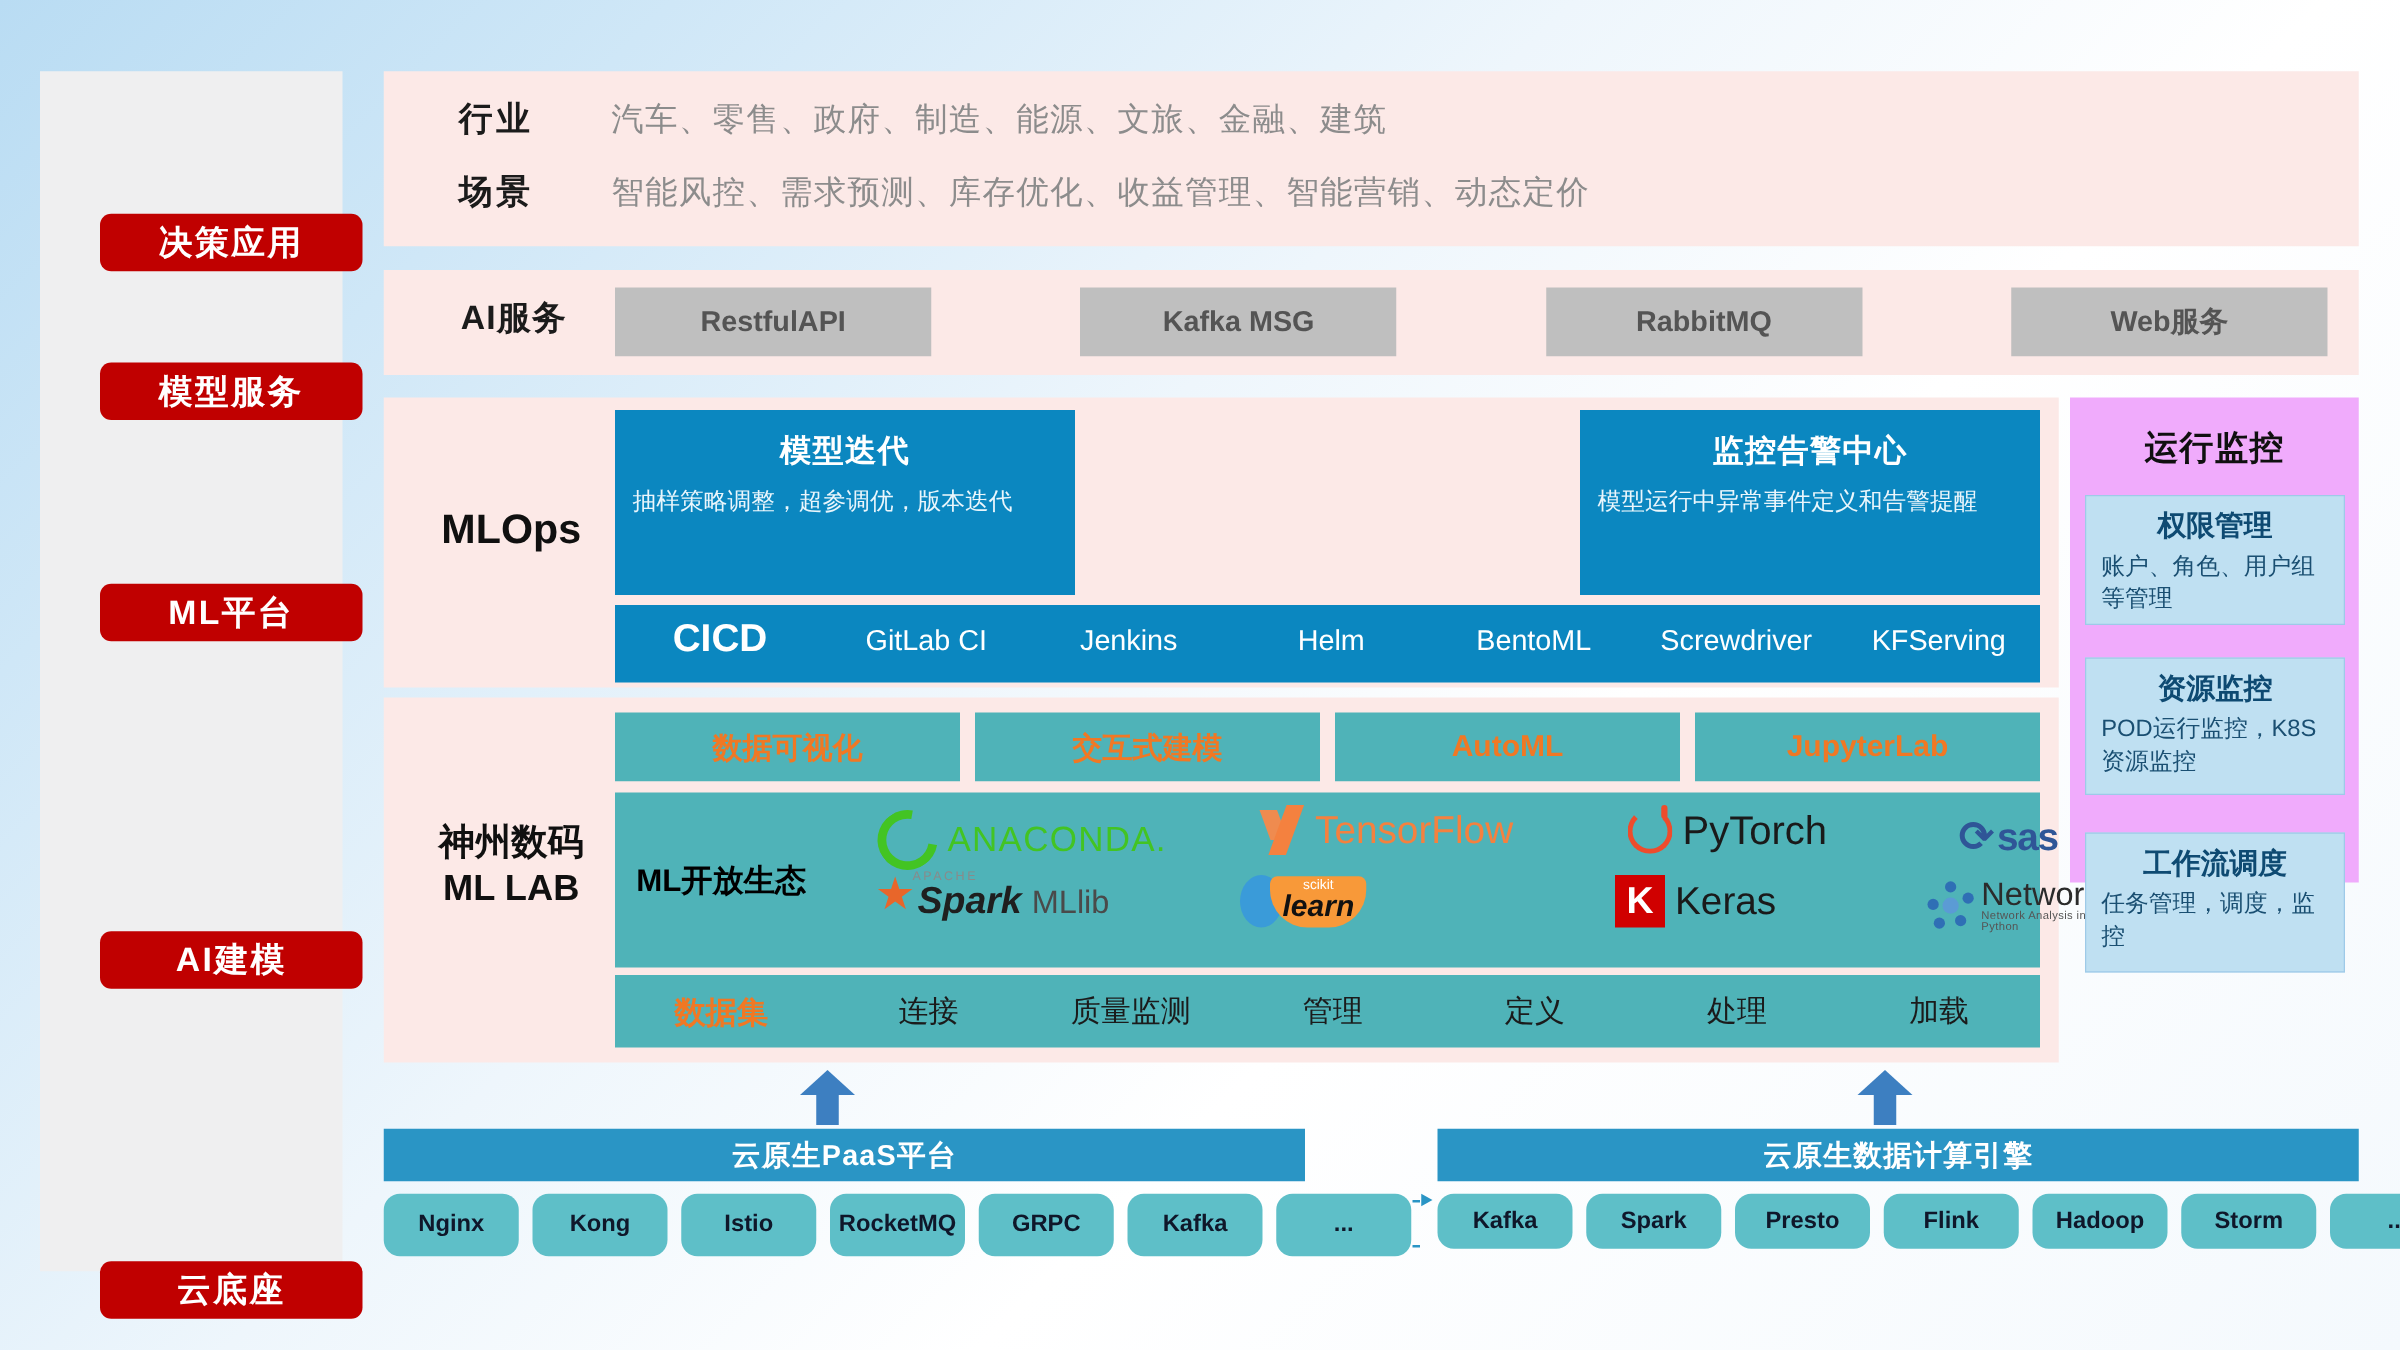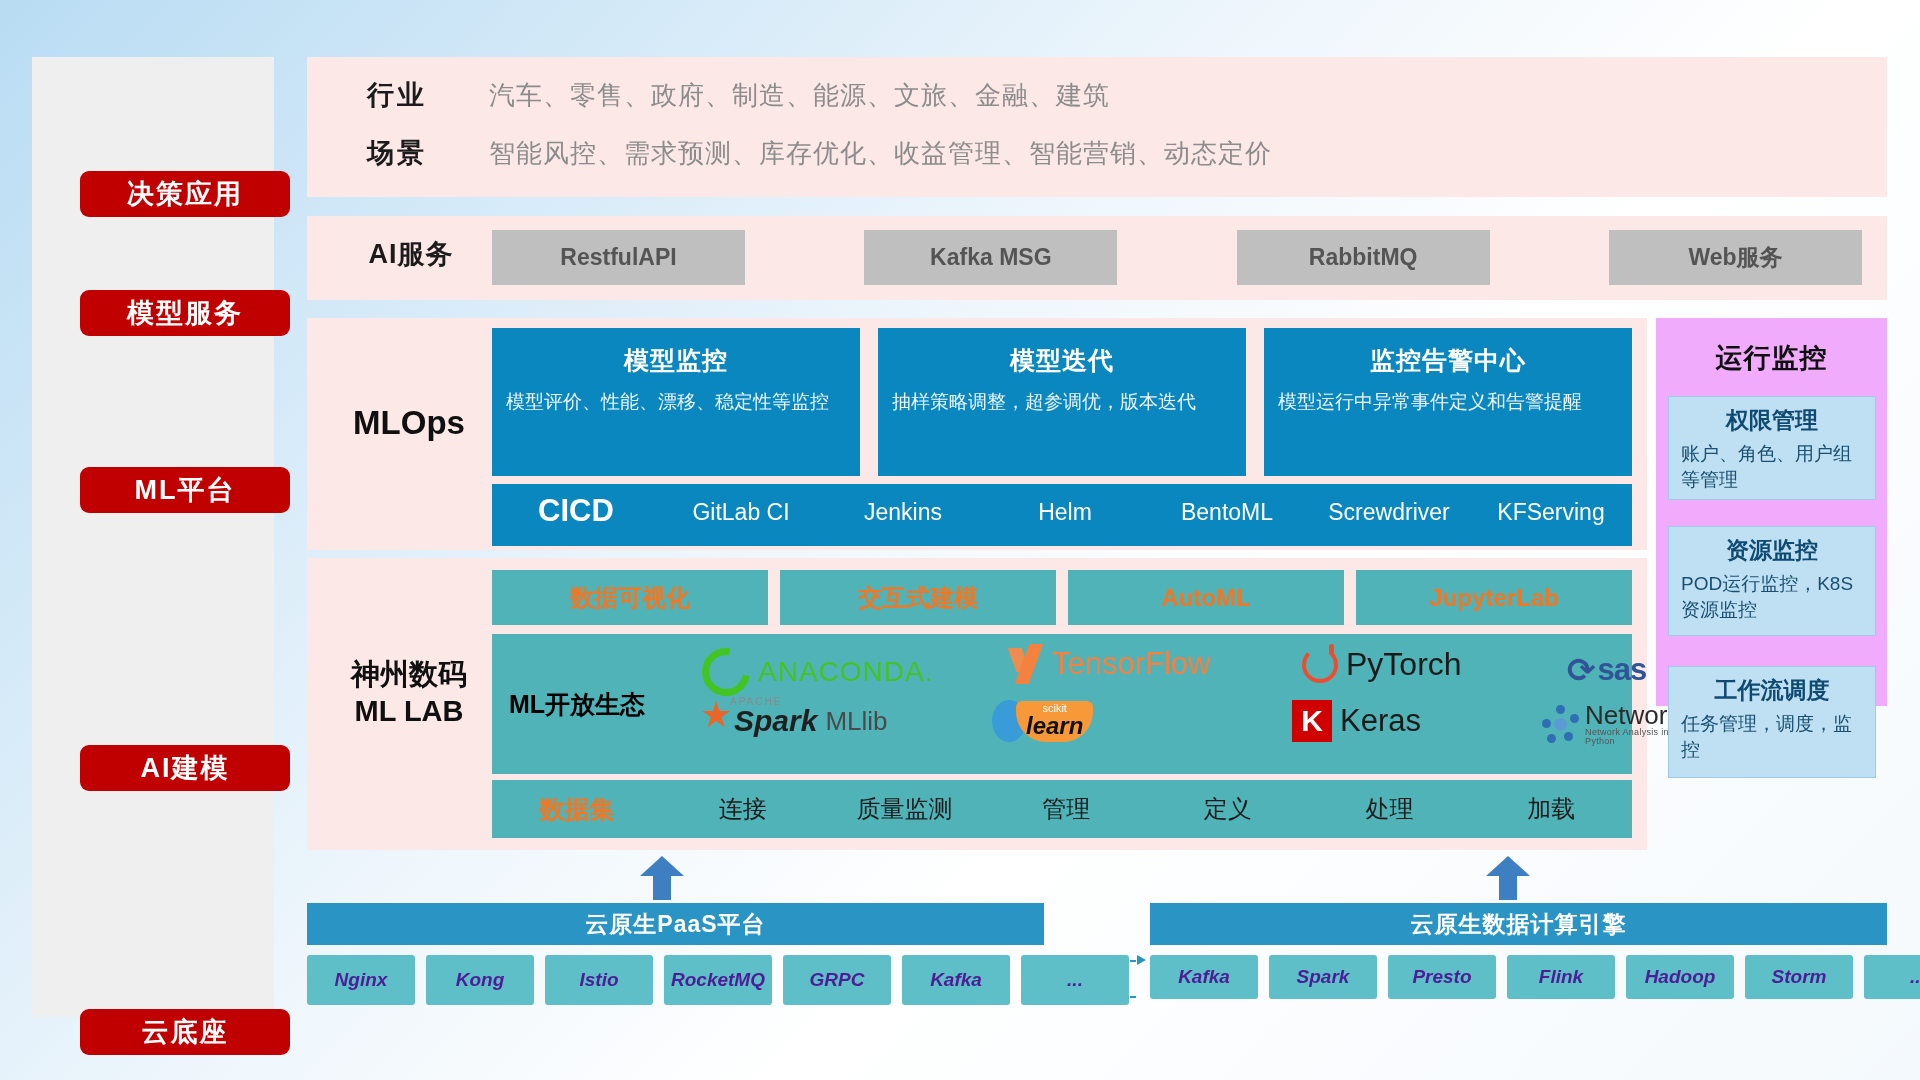--- a/index.html
+++ b/index.html
@@ -137,23 +137,23 @@
     position:absolute;height:42px;background:#2a95c5;color:#fff;
     font-size:23px;font-weight:bold;display:flex;align-items:center;justify-content:center;
     letter-spacing:1px;
   }
   .cb-left{left:307px;top:903px;width:737px;}
   .cb-right{left:1150px;top:903px;width:737px;}
   .chip-row{position:absolute;top:955px;height:50px;display:flex;gap:11px;}
   .chip-left{left:307px;}
   .chip-right{left:1150px;}
   .chip{
-    background:#5ebfc8;color:#4c1d95;font-size:19px;font-weight:bold;border-radius:3px;
+    background:#5ebfc8;color:#0f172a;font-size:19px;font-weight:bold;border-radius:13px;
     display:flex;align-items:center;justify-content:center;text-align:center;
-    padding:0 6px;line-height:1.1;font-style:italic;
+    padding:0 6px;line-height:1.1;
   }
 
   .up-arrow{position:absolute;width:44px;height:44px;}
   .up-arrow .shaft{
     position:absolute;left:13px;top:16px;width:18px;height:28px;background:#3d7fc1;
   }
   .up-arrow .head{
     position:absolute;left:0;top:0;width:0;height:0;
     border-left:22px solid transparent;border-right:22px solid transparent;
     border-bottom:20px solid #3d7fc1;
@@ -258,24 +258,20 @@
       <div class="svc-box">Kafka MSG</div>
       <div class="svc-box">RabbitMQ</div>
       <div class="svc-box">Web服务</div>
     </div>
   </div>
 
   <div class="band band3">
     <div class="sec-label">MLOps</div>
     <div class="mlops-row">
       <div class="mlops-card">
-        <div class="mlops-title">模型监控</div>
-        <div class="mlops-desc">模型评价、性能、漂移、稳定性等监控</div>
-      </div>
-      <div class="mlops-card">
         <div class="mlops-title">模型迭代</div>
         <div class="mlops-desc">抽样策略调整，超参调优，版本迭代</div>
       </div>
       <div class="mlops-card">
         <div class="mlops-title">监控告警中心</div>
         <div class="mlops-desc">模型运行中异常事件定义和告警提醒</div>
       </div>
     </div>
     <div class="cicd-bar">
       <div class="cicd-head">CICD</div>

